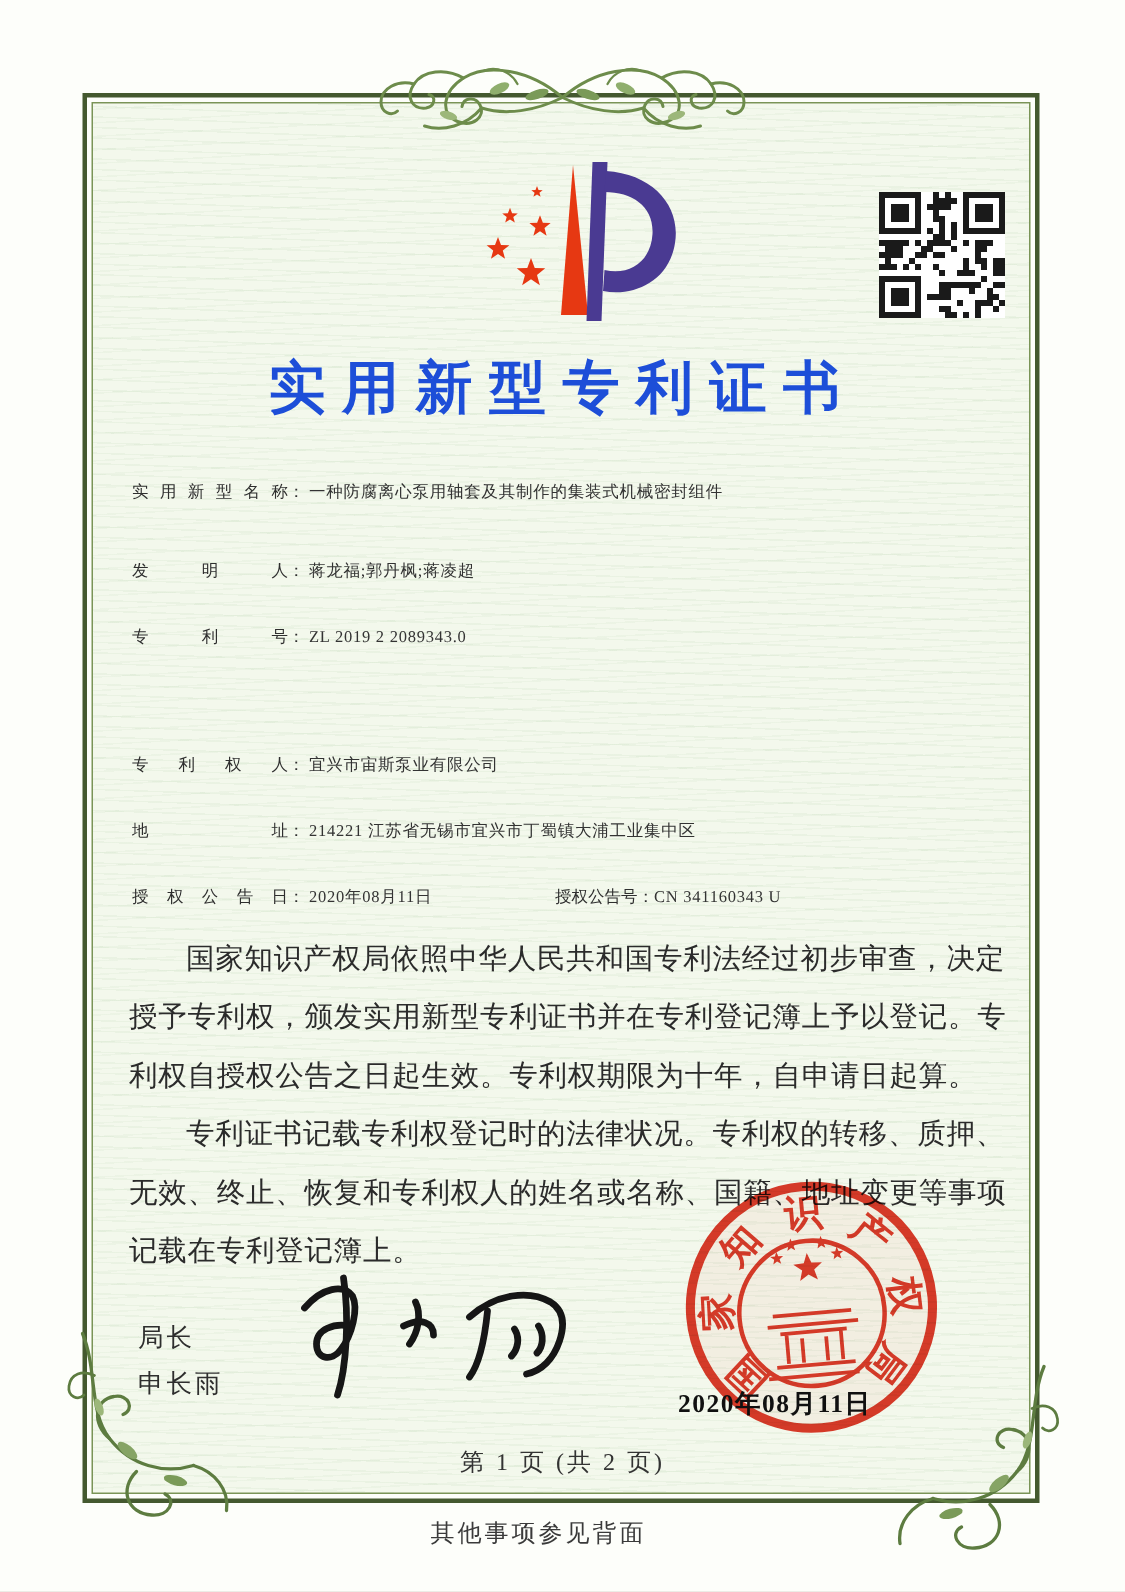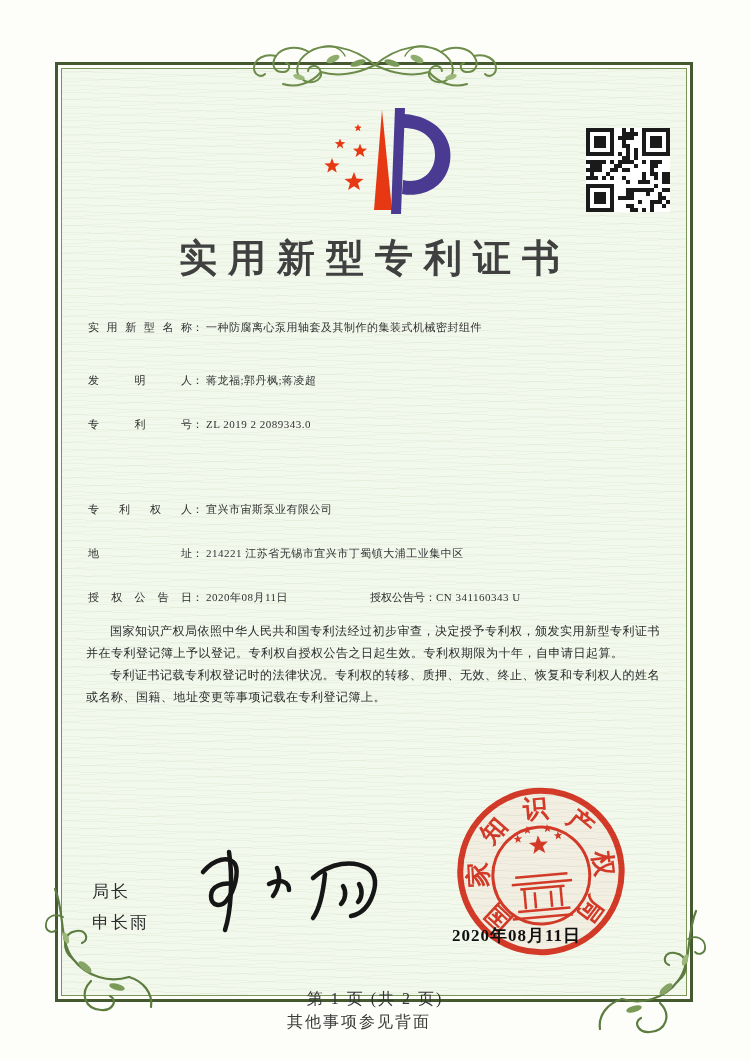--- a/index.html
+++ b/index.html
@@ -20,37 +20,37 @@
     position:absolute;left:55px;top:62px;width:638px;height:940px;
     border:3px solid #44592f;box-sizing:border-box;
   }
   .frame-inner{
     position:absolute;left:61px;top:68px;width:626px;height:928px;
     border:1px solid #7a9457;box-sizing:border-box;
   }
   .abs{position:absolute;}
   .cert-no{left:75px;top:121px;font-size:17px;letter-spacing:2px;color:#3b3b3b;}
   .title{left:0;top:233px;width:100%;text-align:center;font-size:38px;font-weight:bold;
-         letter-spacing:11px;color:#404040;}
+         letter-spacing:11px;color:#1d4ed8;}
   .row{left:88px;width:578px;height:26px;font-size:11px;white-space:nowrap;}
   .flabel{display:inline-block;width:104px;text-align:justify;text-align-last:justify;
           vertical-align:top;color:#2e2e2e;}
   .colon{display:inline-block;width:14px;}
   .fvalue{letter-spacing:0.5px;color:#333;}
   .grant2{position:absolute;left:282px;top:0;white-space:nowrap;}
-  .paras{left:86px;top:620px;width:586px;font-size:12px;line-height:22px;
+  .paras{left:86px;top:620px;width:586px;font-size:19px;line-height:39px;
          letter-spacing:0.5px;color:#2b2b2b;}
   .paras p{margin:0;text-indent:2em;}
   .officer{left:92px;top:876px;font-size:17px;line-height:31px;letter-spacing:2px;}
   .sig{left:185px;top:838px;}
   .seal{left:426px;top:778px;transform:rotate(-5deg);opacity:.93;mix-blend-mode:multiply;}
   .seal-date{left:452px;top:924px;font-size:17px;font-weight:bold;color:#101010;
              letter-spacing:1px;z-index:5;}
   .page-info{left:0;top:965px;width:100%;text-align:center;font-size:16px;color:#333;
-             letter-spacing:2px;margin-top:24px;}
+             letter-spacing:2px;}
   .back-note{left:287px;top:1012px;font-size:16px;color:#3a3a3a;letter-spacing:2px;}
   .logo{left:298px;top:98px;}
   .qr{left:586px;top:128px;}
   .orn-top{left:225px;top:32px;}
   .orn-bl{left:33px;top:883px;}
   .orn-br{left:588px;top:905px;transform:scaleX(-1);}
 </style>
 </head>
 <body>
 

